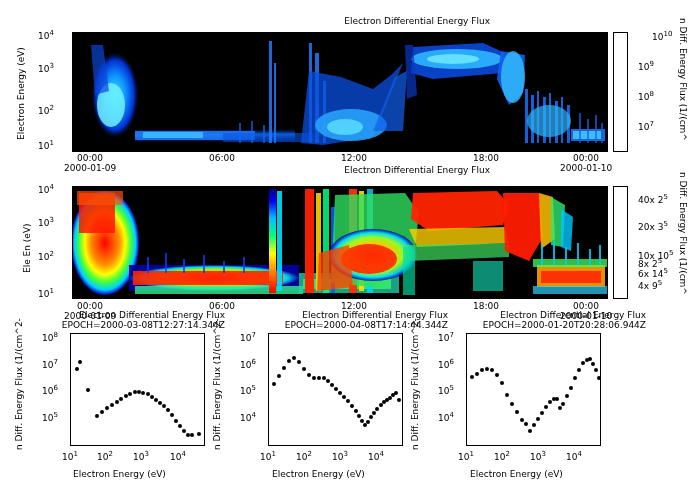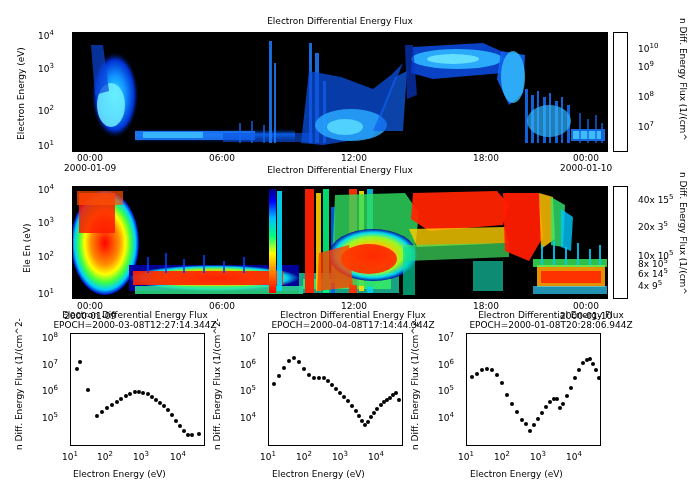--- a/index.html
+++ b/index.html
@@ -1,20 +1,20 @@
 <!DOCTYPE html>
 <html><head>
 <meta charset="utf-8">
 <style>
   html,body{margin:0;padding:0;background:#ffffff;}
   body{width:697px;height:492px;position:relative;overflow:hidden;
        font-family:"DejaVu Sans","Liberation Sans",sans-serif;color:#000;}
   .abs{position:absolute;}
   .nowrap{white-space:nowrap;}
-  .ttl{font-size:9px;text-align:center;}
+  .ttl{font-size:9px;text-align:right;}
   .axlbl{font-size:9px;}
   .tick{font-size:9px;}
   .vert{transform-origin:0 0;}
   .sup{font-size:7px;vertical-align:super;}
   .spec{position:absolute;border:1px solid #000;background:#000;overflow:hidden;}
   .cbar{position:absolute;border:1px solid #000;
         background:linear-gradient(to top,
           #00007f 0%, #0000ff 9%, #0040ff 17%, #0080ff 25%, #00bfff 33%,
           #00ffff 41%, #40ff bf 0%, #20ffdf 45%, #40ffbf 50%,
           #80ff80 58%, #bfff40 66%, #ffff00 74%, #ffbf00 82%,
@@ -115,21 +115,21 @@
 
 <div class="abs tick nowrap" style="left:77px;top:153px;">00:00</div>
 <div class="abs tick nowrap" style="left:209px;top:153px;">06:00</div>
 <div class="abs tick nowrap" style="left:341px;top:153px;">12:00</div>
 <div class="abs tick nowrap" style="left:473px;top:153px;">18:00</div>
 <div class="abs tick nowrap" style="left:573px;top:153px;">00:00</div>
 <div class="abs tick nowrap" style="left:64px;top:163px;">2000-01-09</div>
 <div class="abs tick nowrap" style="left:560px;top:163px;">2000-01-10</div>
 
 <div class="cbar" style="left:613px;top:32px;width:13px;height:118px;"></div>
-<div class="abs tick nowrap" style="left:638px;top:30px;margin-top:12px;"><span>10</span><span class="sup">10</span></div>
+<div class="abs tick nowrap" style="left:652px;top:30px;"><span>10</span><span class="sup">10</span></div>
 <div class="abs tick nowrap" style="left:638px;top:60px;"><span>10</span><span class="sup">9</span></div>
 <div class="abs tick nowrap" style="left:638px;top:90px;"><span>10</span><span class="sup">8</span></div>
 <div class="abs tick nowrap" style="left:638px;top:120px;"><span>10</span><span class="sup">7</span></div>
 <div class="abs axlbl" style="left:688px;top:18px;">
   <div class="vert nowrap" style="transform:rotate(90deg);">n Diff. Energy Flux (1/(cm^</div>
 </div>
 
 <div class="abs ttl nowrap" style="left:190px;top:165px;width:300px;">Electron Differential Energy Flux</div>
 
 <div class="abs axlbl" style="left:22px;top:273px;">
@@ -234,24 +234,24 @@
 
 <div class="abs tick nowrap" style="left:77px;top:301px;">00:00</div>
 <div class="abs tick nowrap" style="left:209px;top:301px;">06:00</div>
 <div class="abs tick nowrap" style="left:341px;top:301px;">12:00</div>
 <div class="abs tick nowrap" style="left:473px;top:301px;">18:00</div>
 <div class="abs tick nowrap" style="left:573px;top:301px;">00:00</div>
 <div class="abs tick nowrap" style="left:64px;top:311px;">2000-01-09</div>
 <div class="abs tick nowrap" style="left:560px;top:311px;">2000-01-10</div>
 
 <div class="cbar" style="left:613px;top:186px;width:13px;height:111px;"></div>
-<div class="abs tick nowrap" style="left:638px;top:193px;"><span>40x 15</span><span class="sup">5</span></div>
+<div class="abs tick nowrap" style="left:638px;top:193px;"><span>40x 2</span><span class="sup">5</span></div>
 <div class="abs tick nowrap" style="left:638px;top:220px;"><span>20x 3</span><span class="sup">5</span></div>
 <div class="abs tick nowrap" style="left:638px;top:249px;"><span>10x 10</span><span class="sup">5</span></div>
-<div class="abs tick nowrap" style="left:638px;top:257px;"><span>8x 10</span><span class="sup">5</span></div>
+<div class="abs tick nowrap" style="left:638px;top:257px;"><span>8x 2</span><span class="sup">5</span></div>
 <div class="abs tick nowrap" style="left:638px;top:267px;"><span>6x 14</span><span class="sup">5</span></div>
 <div class="abs tick nowrap" style="left:638px;top:279px;"><span>4x 9</span><span class="sup">5</span></div>
 <div class="abs axlbl" style="left:688px;top:172px;">
   <div class="vert nowrap" style="transform:rotate(90deg);">n Diff. Energy Flux (1/(cm^</div>
 </div>
 
 <div class="abs ttl nowrap" style="left:45px;top:310px;width:180px;">Electron Differential Energy Flux</div>
 <div class="abs ttl nowrap" style="left:45px;top:320px;width:180px;">EPOCH=2000-03-08T12:27:14.344Z</div>
 <div class="abs axlbl" style="left:14px;top:450px;">
   <div class="vert nowrap" style="transform:rotate(-90deg);font-size:9px;">n Diff. Energy Flux (1/(cm^2-</div>
@@ -349,21 +349,21 @@
     </g>
   </svg>
 </div>
 <div class="abs tick nowrap" style="left:260px;top:450px;"><span>10</span><span class="sup">1</span></div>
 <div class="abs tick nowrap" style="left:296px;top:450px;"><span>10</span><span class="sup">2</span></div>
 <div class="abs tick nowrap" style="left:332px;top:450px;"><span>10</span><span class="sup">3</span></div>
 <div class="abs tick nowrap" style="left:368px;top:450px;"><span>10</span><span class="sup">4</span></div>
 <div class="abs axlbl nowrap" style="left:272px;top:469px;">Electron Energy (eV)</div>
 
 <div class="abs ttl nowrap" style="left:456px;top:310px;width:190px;">Electron Differential Energy Flux</div>
-<div class="abs ttl nowrap" style="left:456px;top:320px;width:190px;">EPOCH=2000-01-08T20:28:06.944Z</div>
+<div class="abs ttl nowrap" style="left:456px;top:320px;width:190px;">EPOCH=2000-01-20T20:28:06.944Z</div>
 <div class="abs axlbl" style="left:410px;top:450px;">
   <div class="vert nowrap" style="transform:rotate(-90deg);font-size:9px;">n Diff. Energy Flux (1/(cm^2-</div>
 </div>
 <div class="abs tick nowrap" style="left:438px;top:331px;"><span>10</span><span class="sup">7</span></div>
 <div class="abs tick nowrap" style="left:438px;top:358px;"><span>10</span><span class="sup">6</span></div>
 <div class="abs tick nowrap" style="left:438px;top:384px;"><span>10</span><span class="sup">5</span></div>
 <div class="abs tick nowrap" style="left:438px;top:411px;"><span>10</span><span class="sup">4</span></div>
 
 <div class="plotbox" style="left:466px;top:333px;width:133px;height:111px;">
   <svg width="133" height="111" viewBox="0 0 133 111">

